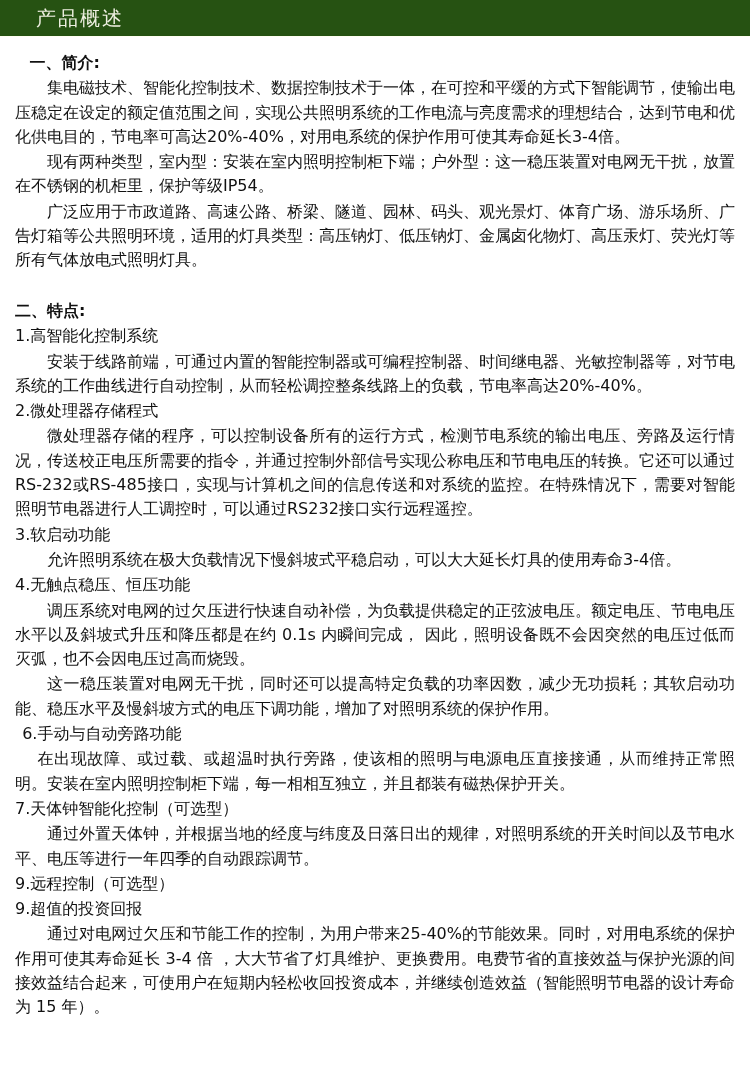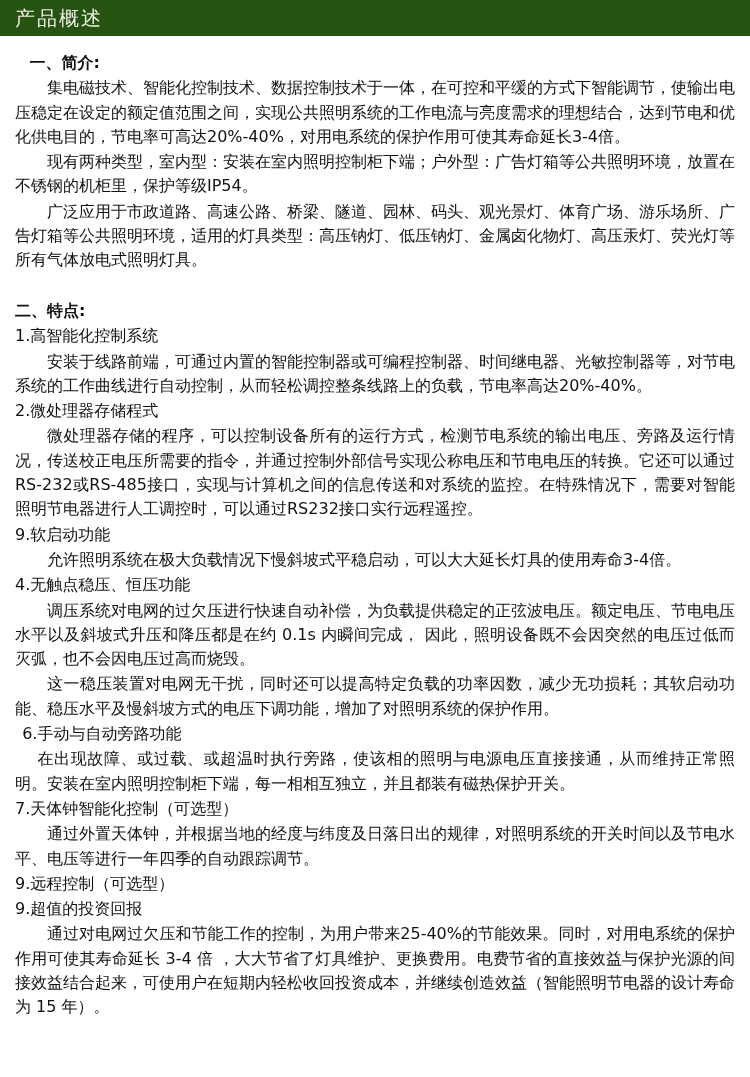--- a/index.html
+++ b/index.html
@@ -9,21 +9,21 @@
     width:750px;height:1077px;
     background:#ffffff;
     overflow:hidden;
     font-family:"DejaVu Sans","Liberation Sans",sans-serif;
   }
   .title-bar{
     height:37px;
     background:#265212;
     display:flex;
     align-items:center;
-    padding:0 15px;
+    padding:0 36px;
     box-sizing:border-box;
     border-bottom:1px solid #fffff2;
   }
   .title-bar h1{
     margin:0;
     font-size:20px;
     font-weight:normal;
     letter-spacing:2px;
     color:#edefe0;
     font-family:"DejaVu Serif","Liberation Serif",serif;
@@ -51,41 +51,41 @@
 
   <header class="title-bar">
     <h1>产品概述</h1>
   </header>
 
   <main class="doc-body">
 
     <section>
       <p class="h indent1">一、简介:</p>
       <p class="para">集电磁技术、智能化控制技术、数据控制技术于一体，在可控和平缓的方式下智能调节，使输出电压稳定在设定的额定值范围之间，实现公共照明系统的工作电流与亮度需求的理想结合，达到节电和优化供电目的，节电率可高达20%-40%，对用电系统的保护作用可使其寿命延长3-4倍。</p>
-      <p class="para">现有两种类型，室内型：安装在室内照明控制柜下端；户外型：广告灯箱等公共照明环境，放置在不锈钢的机柜里，保护等级IP54。</p>
+      <p class="para">现有两种类型，室内型：安装在室内照明控制柜下端；户外型：这一稳压装置对电网无干扰，放置在不锈钢的机柜里，保护等级IP54。</p>
       <p class="para">广泛应用于市政道路、高速公路、桥梁、隧道、园林、码头、观光景灯、体育广场、游乐场所、广告灯箱等公共照明环境，适用的灯具类型：高压钠灯、低压钠灯、金属卤化物灯、高压汞灯、荧光灯等所有气体放电式照明灯具。</p>
     </section>
 
     <div class="blank-line"></div>
 
     <section>
       <p class="h">二、特点:</p>
 
       <div>
         <p class="label">1.高智能化控制系统</p>
         <p class="para">安装于线路前端，可通过内置的智能控制器或可编程控制器、时间继电器、光敏控制器等，对节电系统的工作曲线进行自动控制，从而轻松调控整条线路上的负载，节电率高达20%-40%。</p>
       </div>
 
       <div>
         <p class="label">2.微处理器存储程式</p>
         <p class="para">微处理器存储的程序，可以控制设备所有的运行方式，检测节电系统的输出电压、旁路及运行情况，传送校正电压所需要的指令，并通过控制外部信号实现公称电压和节电电压的转换。它还可以通过RS-232或RS-485接口，实现与计算机之间的信息传送和对系统的监控。在特殊情况下，需要对智能照明节电器进行人工调控时，可以通过RS232接口实行远程遥控。</p>
       </div>
 
       <div>
-        <p class="label">9.软启动功能</p>
+        <p class="label">3.软启动功能</p>
         <p class="para">允许照明系统在极大负载情况下慢斜坡式平稳启动，可以大大延长灯具的使用寿命3-4倍。</p>
       </div>
 
       <div>
         <p class="label">4.无触点稳压、恒压功能</p>
         <p class="para">调压系统对电网的过欠压进行快速自动补偿，为负载提供稳定的正弦波电压。额定电压、节电电压水平以及斜坡式升压和降压都是在约 0.1s 内瞬间完成， 因此，照明设备既不会因突然的电压过低而灭弧，也不会因电压过高而烧毁。</p>
         <p class="para">这一稳压装置对电网无干扰，同时还可以提高特定负载的功率因数，减少无功损耗；其软启动功能、稳压水平及慢斜坡方式的电压下调功能，增加了对照明系统的保护作用。</p>
       </div>
 
 

